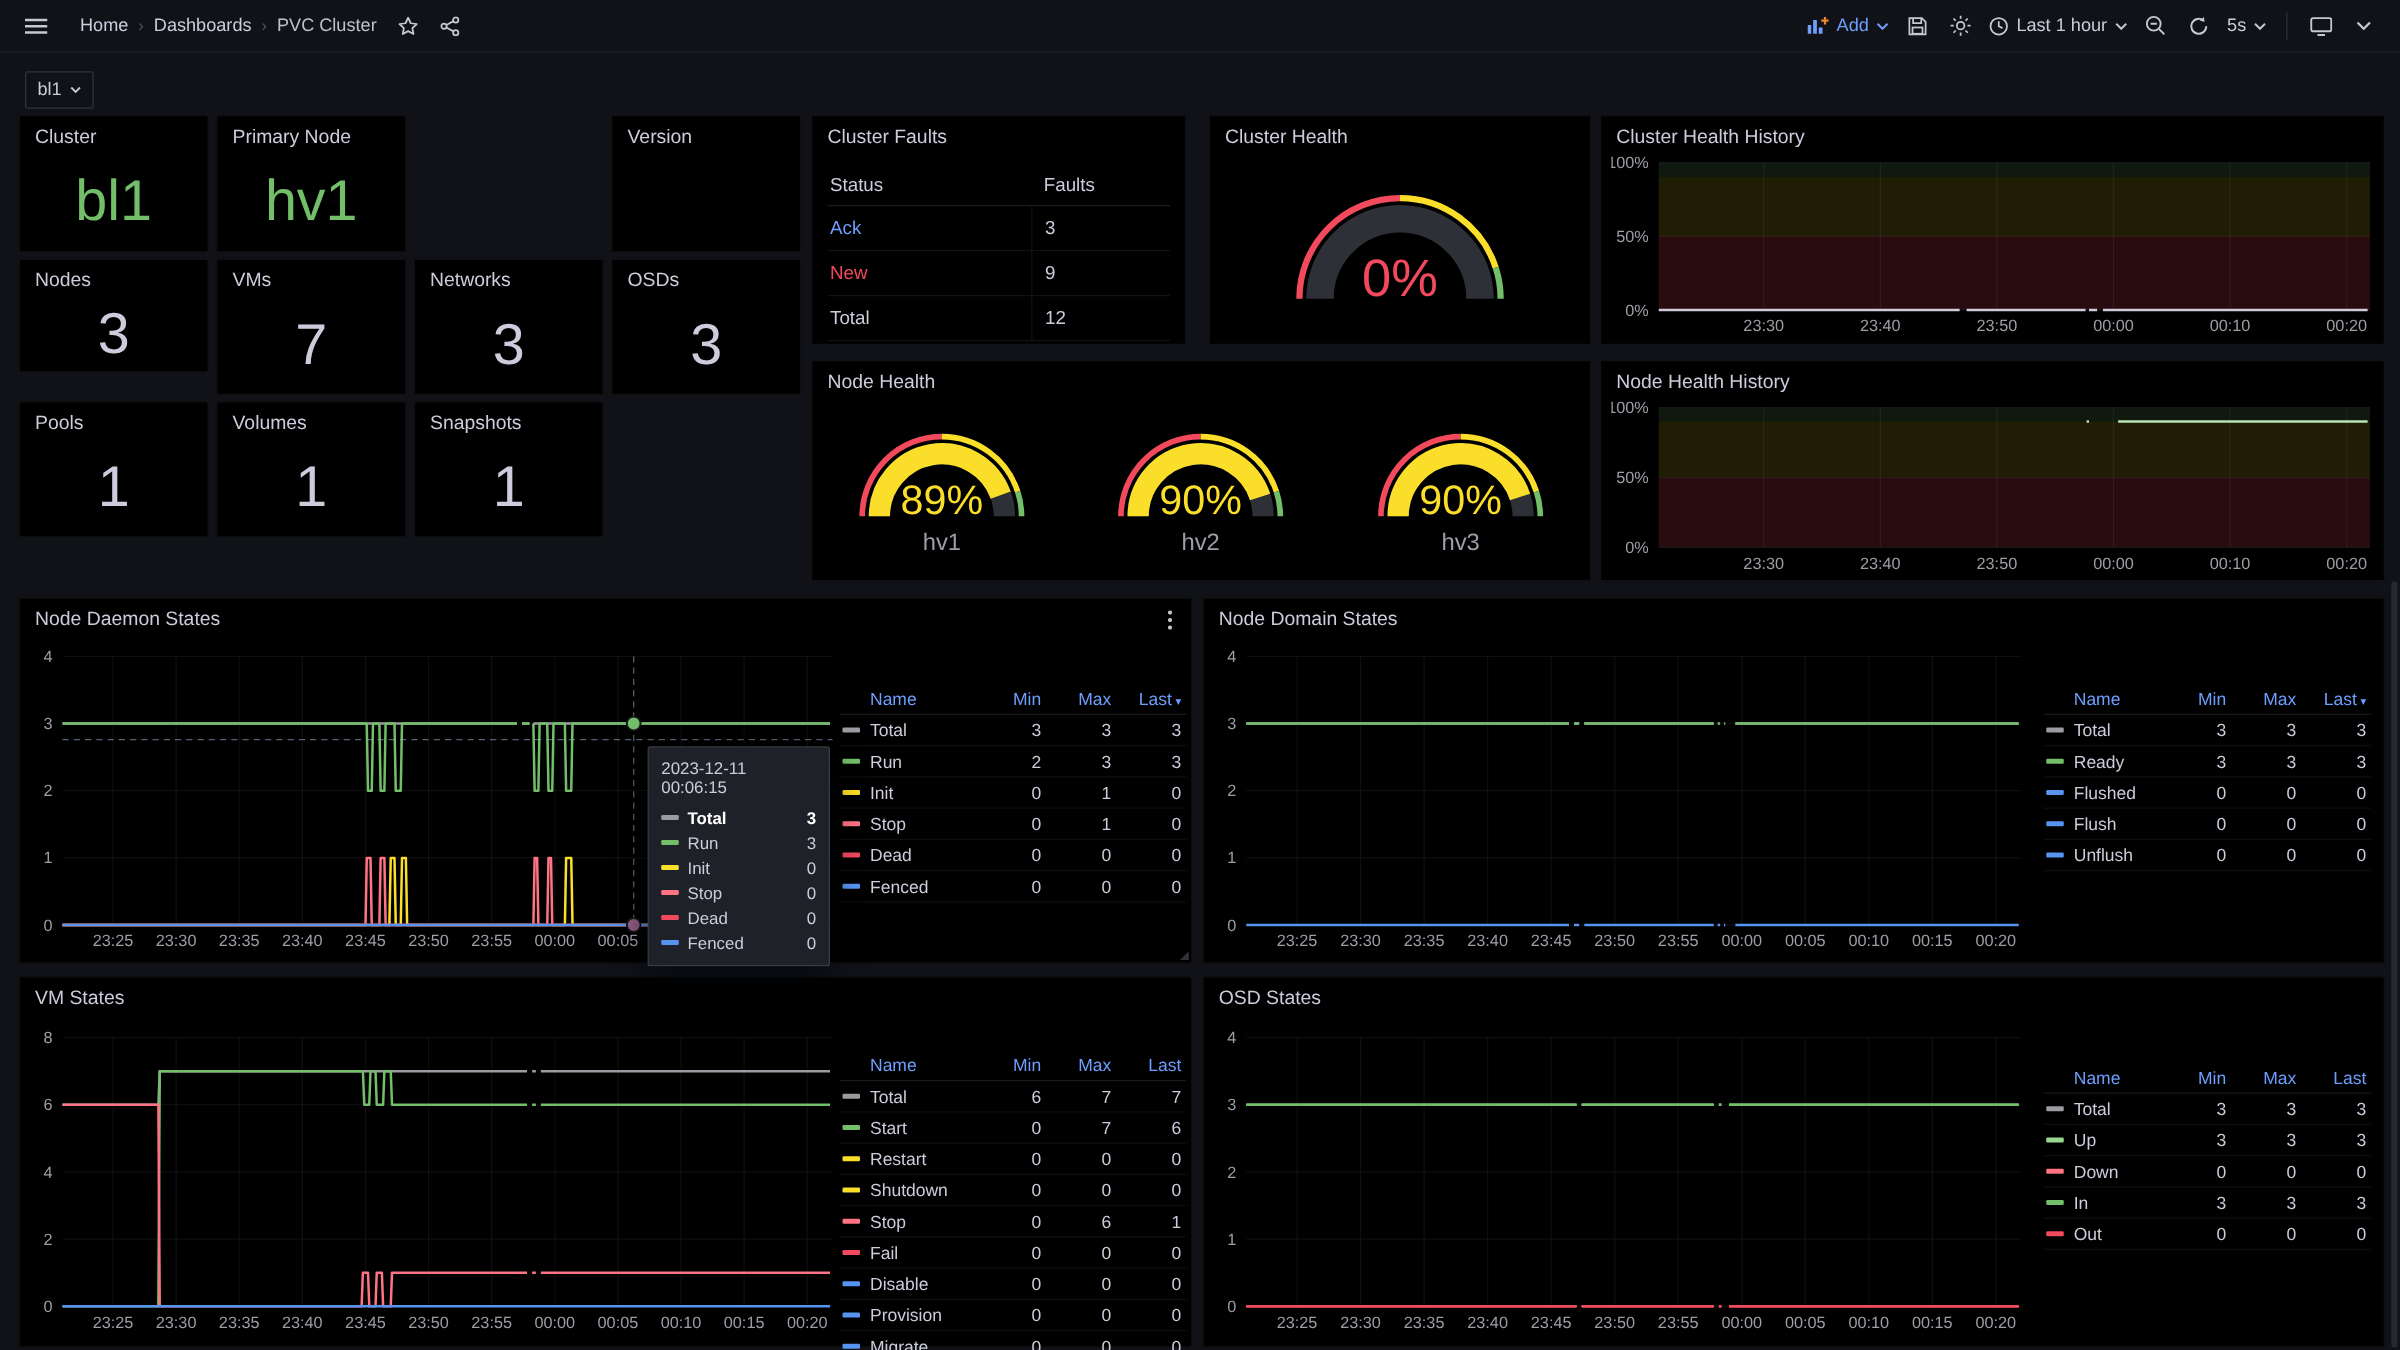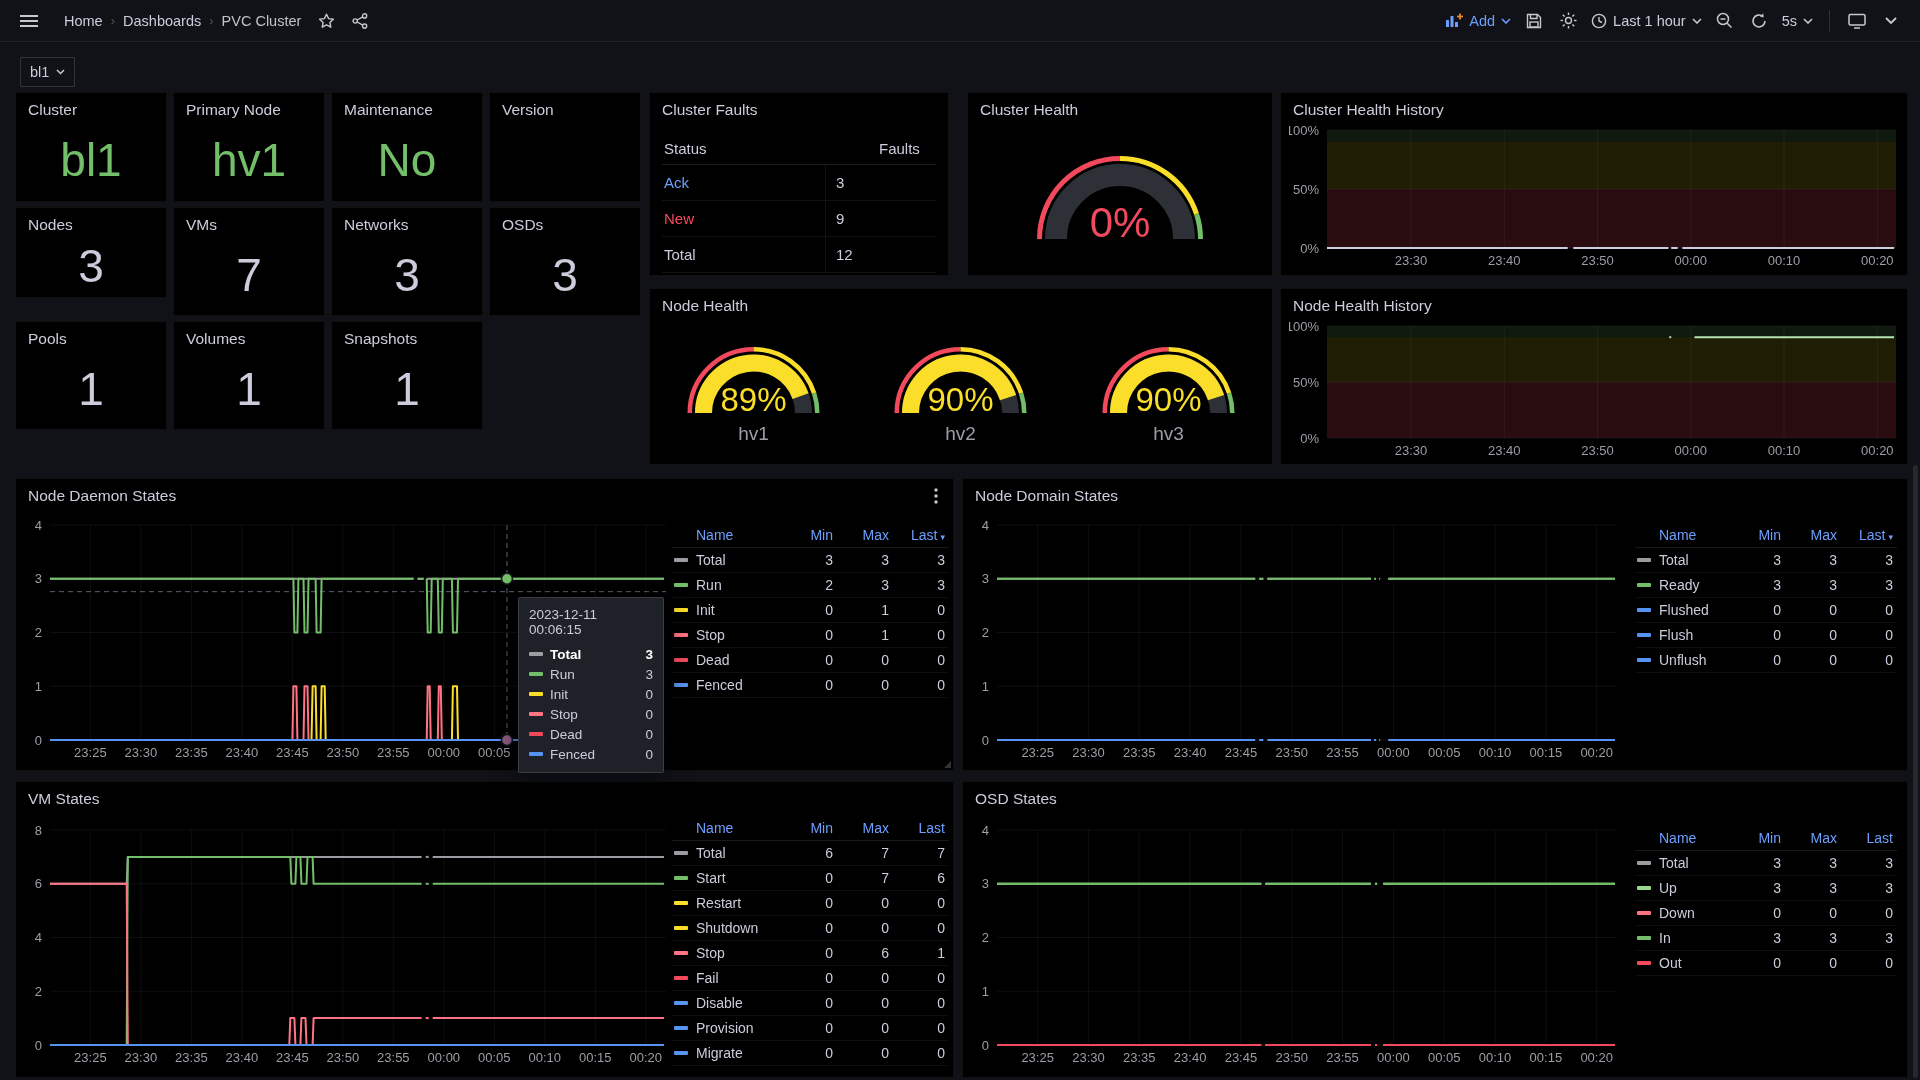--- a/index.html
+++ b/index.html
@@ -38,41 +38,41 @@
 
   
   .stat-value { position:absolute; left:0; right:0; top:34px; bottom:6px; display:flex;
     align-items:center; justify-content:center; font-size:46px; font-weight:500; line-height:0.95; }
   .stat-value.small { font-size:17px; font-weight:500; text-align:center; line-height:1.25;
     padding:0 22px; }
 
   
   .ftable { position:absolute; left:12px; right:12px; top:40px; font-size:15px; }
   .ft-row { display:flex; height:36px; align-items:center; border-bottom:1px solid rgba(204,204,220,0.09); }
-  .ft-row.head { height:32px; border-bottom:1px solid rgba(204,204,220,0.14); font-weight:500;gap:44px; }
+  .ft-row.head { height:32px; border-bottom:1px solid rgba(204,204,220,0.14); font-weight:500; }
   .ft-c1 { width:163px; padding-left:2px; }
   .ft-c2 { flex:1; padding-left:10px; border-left:1px solid rgba(204,204,220,0.09); height:100%;
     display:flex; align-items:center; }
   .ft-row.head .ft-c2 { border-left:none; }
 
   
   .gauge-box { position:absolute; }
   .gauge-row { position:absolute; left:0; right:0; top:28px; bottom:0; display:flex; justify-content:center; }
   .gauge-cell { width:208px; height:146px; position:relative; }
   text.gval { font-weight:500; }
 
   
   .chart { position:absolute; }
   .tick { fill:#9d9da6; font-size:13px; font-family:"Liberation Sans",sans-serif; }
 
   
   .legend { position:absolute; font-size:14px; }
   .lg-row { display:flex; align-items:center; height:25px;
     border-bottom:1px solid rgba(204,204,220,0.07); }
-  .lg-row.head { color:#6e9fff; font-weight:500; border-bottom:1px solid rgba(204,204,220,0.12); }
+  .lg-row.head { color:#6e9fff; font-weight:500; border-bottom:1px solid rgba(204,204,220,0.12);margin-top:24px; }
   .lg-name { flex:1; display:flex; align-items:center; gap:8px; padding-left:2px; cursor:pointer; }
   .lg-col { width:56px; text-align:right; padding-right:4px; }
   .swatch { display:inline-block; width:14px; height:4px; border-radius:1px; }
   .sort-ind { font-size:9px; margin-left:3px; }
 
   
   .g-tooltip { position:absolute; width:146px; background:#1f2128;
     border:1px solid rgba(204,204,220,0.16); border-radius:2px; z-index:30;
     box-shadow:0 8px 24px rgba(1,4,9,0.65); padding:9px 10px 8px; font-size:13.5px; }
   .tt-title { color:#ccccdc; margin-bottom:7px; font-size:13.5px; }
@@ -256,24 +256,20 @@
       </span>
     </div>
 
     <section class="panel" style="left:15px;top:50px;width:152px;height:110px;">
       <div class="panel-title">Cluster</div>
       <div class="stat-value" style="color: rgb(115, 191, 105);">bl1</div>
     </section>
     <section class="panel" style="left:173px;top:50px;width:152px;height:110px;">
       <div class="panel-title">Primary Node</div>
       <div class="stat-value" style="color: rgb(115, 191, 105);">hv1</div>
-    </section>
-    <section class="panel" style="left:331px;top:50px;width:152px;height:110px;">
-      <div class="panel-title">Maintenance</div>
-      <div class="stat-value" style="color: rgb(115, 191, 105);">No</div>
     </section>
     <section class="panel" style="left:489px;top:50px;width:152px;height:110px;">
       <div class="panel-title">Version</div>
     </section>
 
     <section class="panel" style="left:15px;top:165px;width:152px;height:91px;text-align:right;">
       <div class="panel-title">Nodes</div>
       <div class="stat-value" style="color: rgb(204, 204, 220);">3</div>
     </section>
     <section class="panel" style="left:173px;top:165px;width:152px;height:109px;">

